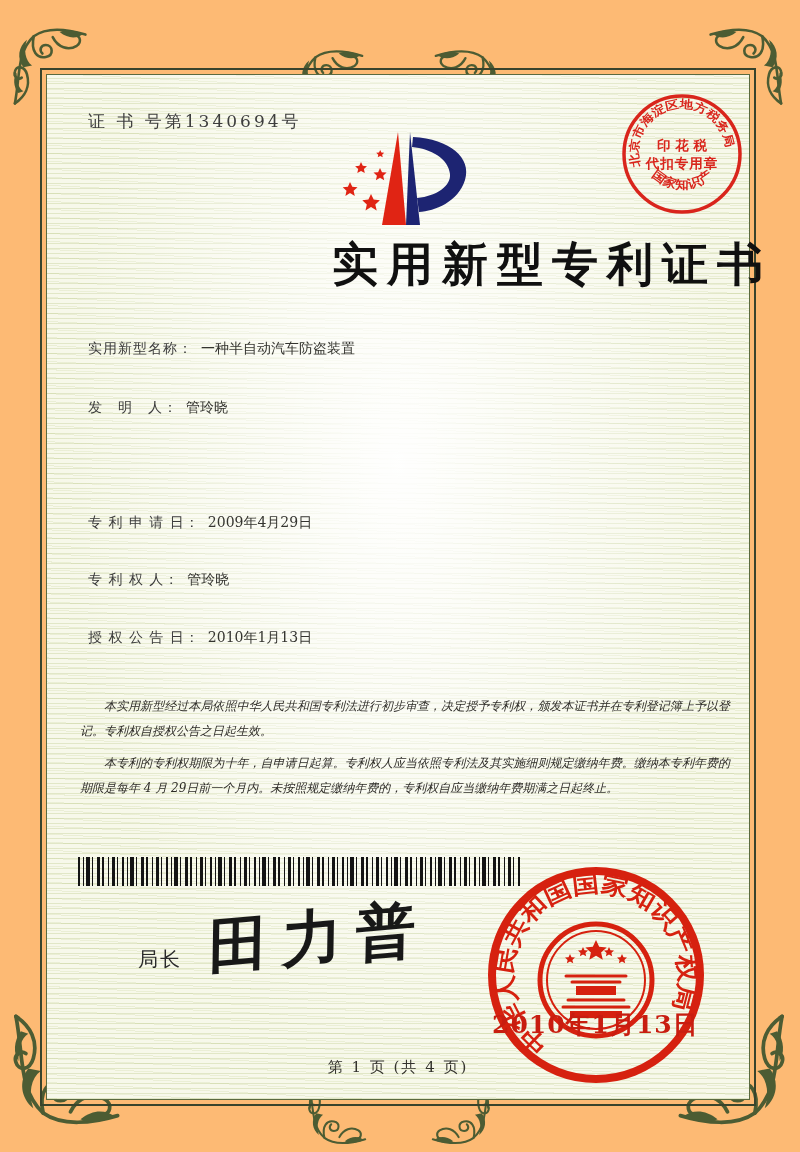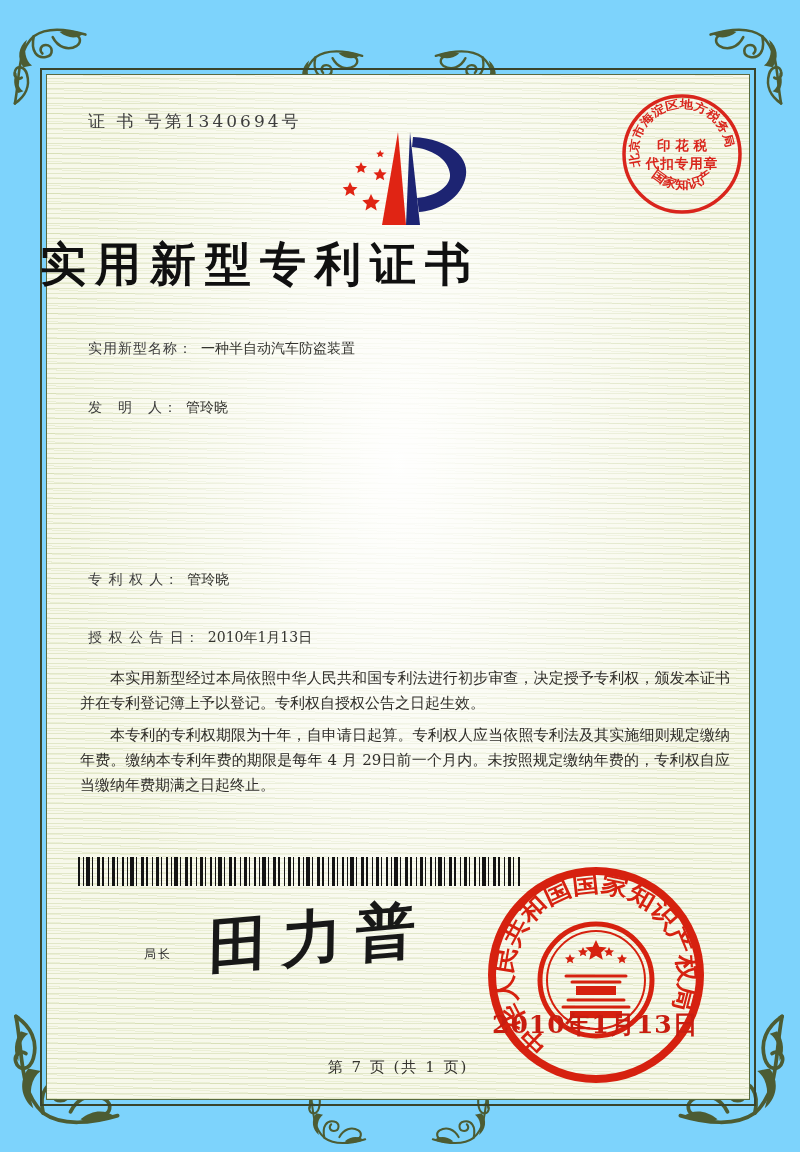--- a/index.html
+++ b/index.html
@@ -1,50 +1,50 @@
 <!DOCTYPE html>
 <html><head>
 <meta charset="utf-8">
 <style>
   html,body{margin:0;padding:0;background:#ffffff;}
-  #page{position:relative;width:800px;height:1152px;background:#7dd3fc;overflow:hidden;
+  #page{position:relative;width:800px;height:1152px;background:#fdba74;overflow:hidden;
         font-family:"DejaVu Serif","Liberation Serif",serif;}
   
   #frame-outer{position:absolute;left:40px;top:68px;width:716px;height:1038px;
        border:2px solid #39442c;box-sizing:border-box;}
   #frame-inner{position:absolute;left:4px;top:4px;right:4px;bottom:4px;
        border:1px solid #5a6a40;
        background-color:#f7f8ea;
        background-image:
          radial-gradient(ellipse at 50% 38%, rgba(255,255,255,0.95) 0%, rgba(255,255,255,0) 68%),
          repeating-linear-gradient(0deg, rgba(168,186,104,0.28) 0 1px, rgba(0,0,0,0) 1px 5px),
          repeating-linear-gradient(3deg, rgba(168,186,104,0.16) 0 1px, rgba(0,0,0,0) 1px 8px);}
   .flourish{position:absolute;color:#4c5c33;}
   
   #cert-no{position:absolute;left:88px;top:110px;font-size:17px;color:#3d3d3d;letter-spacing:3px;}
-  #title{position:absolute;left:40px;top:234px;width:732px;text-align:left;
+  #title{position:absolute;left:40px;top:234px;width:732px;text-align:right;
          font-size:46px;font-weight:700;color:#101010;letter-spacing:9px;}
   .field{position:absolute;left:88px;font-size:14px;color:#3c3c3c;white-space:nowrap;}
   .field .lbl{letter-spacing:1px;}
   .field .val{margin-left:8px;color:#34342f;}
-  #paragraphs{position:absolute;left:80px;top:666px;width:650px;font-size:15px;
-        line-height:25px;color:#2e2c28;text-align:justify;}
+  #paragraphs{position:absolute;left:80px;top:694px;width:650px;font-size:12px;
+        line-height:25px;color:#2e2c28;text-align:justify;font-style:italic;}
   #paragraphs p{margin:0 0 7px 0;text-indent:2em;}
   #barcode{position:absolute;left:78px;top:857px;width:443px;height:29px;
         background-image:repeating-linear-gradient(90deg,
           #141414 0 2px, transparent 2px 5px,
           #141414 5px 6px, transparent 6px 8px,
           #141414 8px 12px, transparent 12px 14px,
           #141414 14px 15px, transparent 15px 19px,
           #141414 19px 22px, transparent 22px 24px,
           #141414 24px 26px, transparent 26px 30px,
           #141414 30px 31px, transparent 31px 34px,
           #141414 34px 37px, transparent 37px 39px,
           #141414 39px 40px, transparent 40px 44px);}
-  #sig-title{position:absolute;left:144px;top:946px;font-size:12px;color:#2a2a2a;letter-spacing:2px;}
+  #sig-title{position:absolute;left:138px;top:946px;font-size:20px;color:#2a2a2a;letter-spacing:2px;}
   #sig-name{position:absolute;left:208px;top:898px;font-size:60px;color:#181818;
         font-family:"DejaVu Sans","Liberation Sans",sans-serif;font-weight:600;
         letter-spacing:14px;transform:rotate(-5deg) skewX(-6deg);}
   #seal-date{position:absolute;left:492px;top:1008px;font-size:25px;font-weight:700;
         color:#c81d10;letter-spacing:1px;z-index:6;}
   #footer{position:absolute;left:40px;top:1058px;width:716px;text-align:center;
         font-size:15px;color:#33322c;letter-spacing:2px;}
   .abs{position:absolute;}
 </style>
 </head>
@@ -133,20 +133,23 @@
   </svg>
 
   <div id="title">实用新型专利证书</div>
 
   <div class="field" style="top:340px">
     <span class="lbl">实用新型名称：</span><span class="val">一种半自动汽车防盗装置</span>
   </div>
   <div class="field" style="top:399px">
     <span class="lbl">发　明　人：</span><span class="val">管玲晓</span>
   </div>
+  <div class="field" style="top:514px">
+    <span class="lbl">专 利 申 请 日：</span><span class="val">2009年4月29日</span>
+  </div>
   <div class="field" style="top:571px">
     <span class="lbl">专 利 权 人：</span><span class="val">管玲晓</span>
   </div>
   <div class="field" style="top:629px">
     <span class="lbl">授 权 公 告 日：</span><span class="val">2010年1月13日</span>
   </div>
 
   <div id="paragraphs">
     <p>本实用新型经过本局依照中华人民共和国专利法进行初步审查，决定授予专利权，颁发本证书并在专利登记簿上予以登记。专利权自授权公告之日起生效。</p>
     <p>本专利的专利权期限为十年，自申请日起算。专利权人应当依照专利法及其实施细则规定缴纳年费。缴纳本专利年费的期限是每年 4 月 29日前一个月内。未按照规定缴纳年费的，专利权自应当缴纳年费期满之日起终止。</p>
@@ -180,15 +183,15 @@
         <line x1="-24" y1="2" x2="24" y2="2"></line>
         <rect x="-20" y="6" width="40" height="9" stroke="none"></rect>
         <line x1="-28" y1="20" x2="28" y2="20"></line>
         <line x1="-33" y1="27" x2="33" y2="27"></line>
         <rect x="-26" y="31" width="52" height="7" stroke="none"></rect>
       </g>
     </g>
   </svg>
   <div id="seal-date">2010年1月13日</div>
 
-  <div id="footer">第 7 页 (共 1 页)</div>
+  <div id="footer">第 1 页 (共 4 页)</div>
 
 </div>
 
 </body></html>

